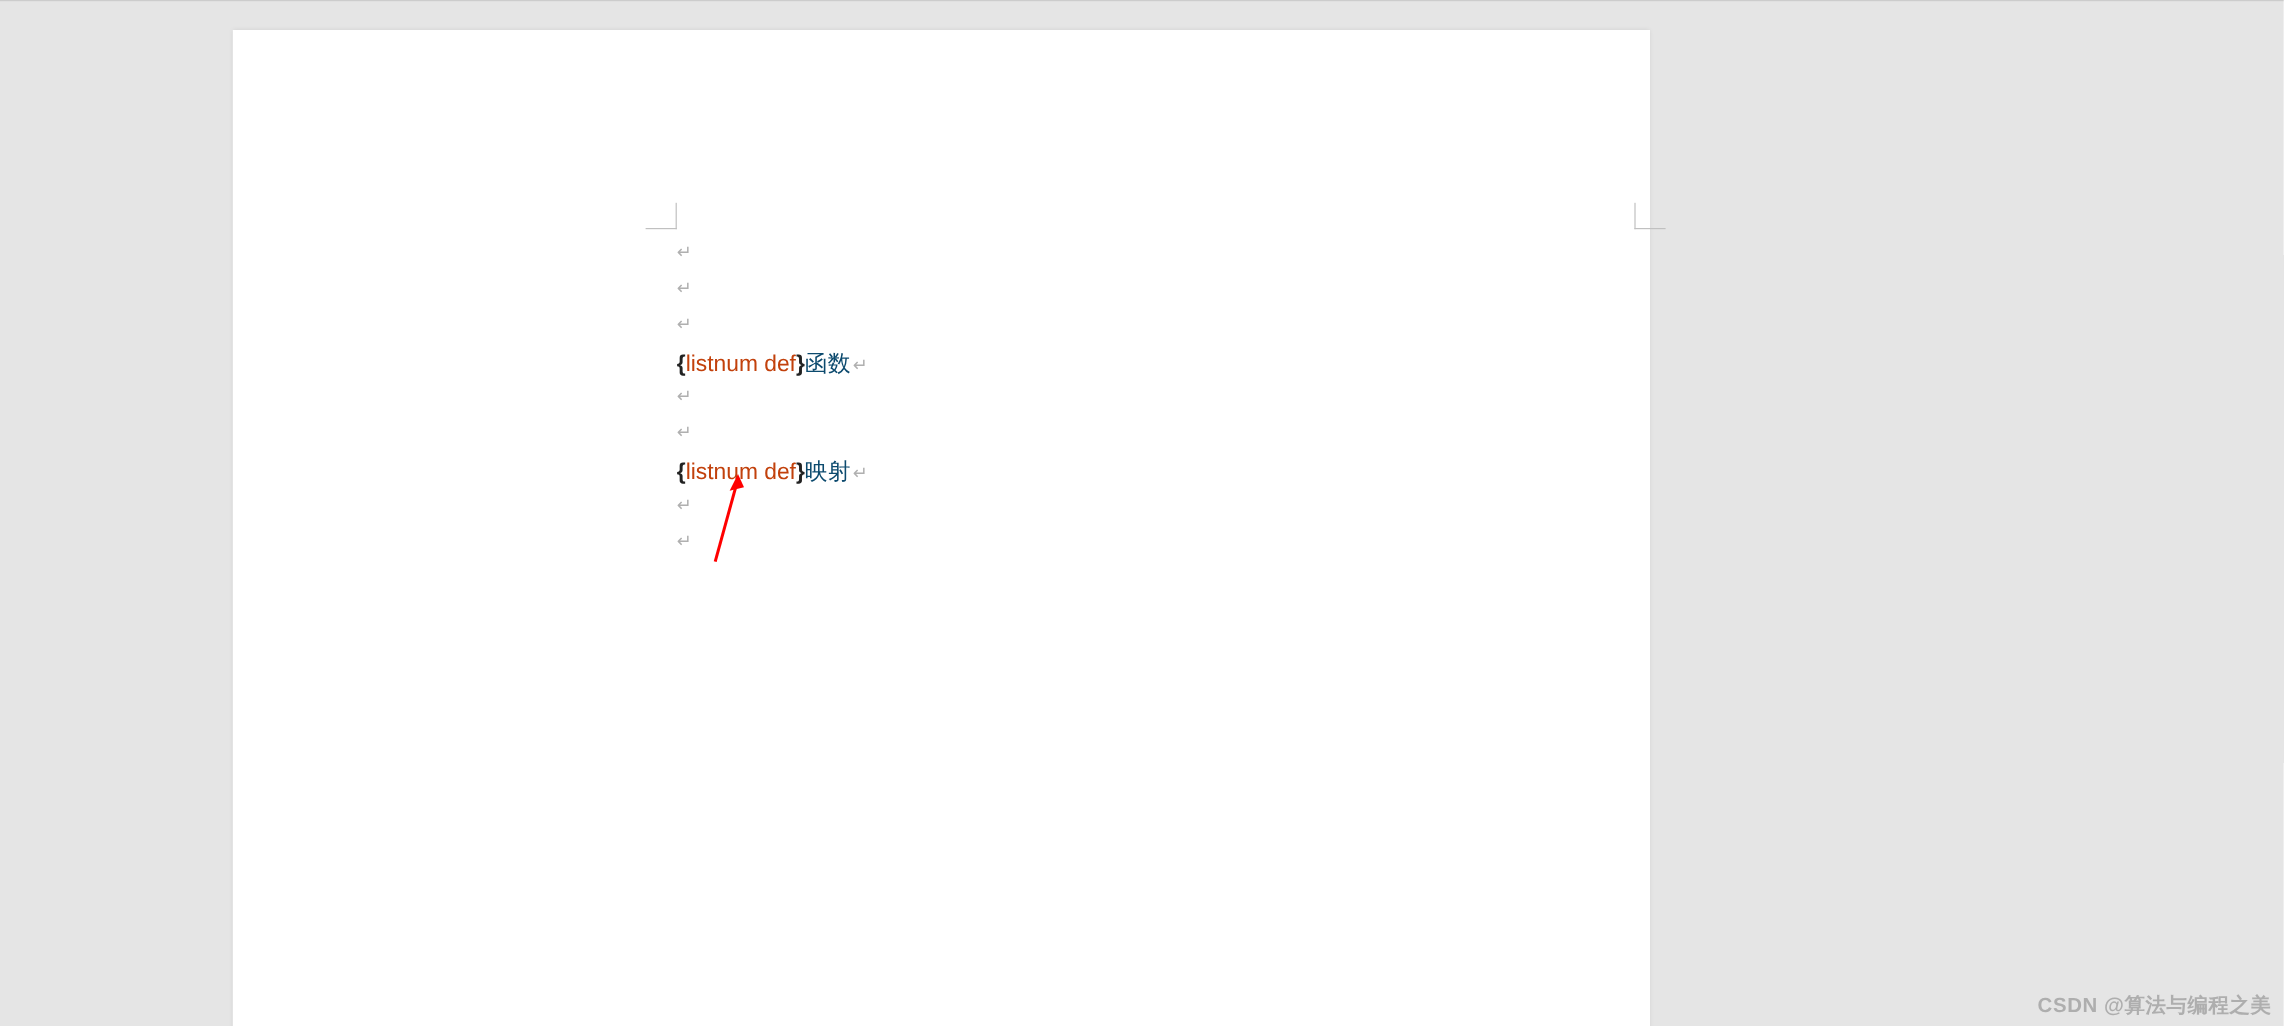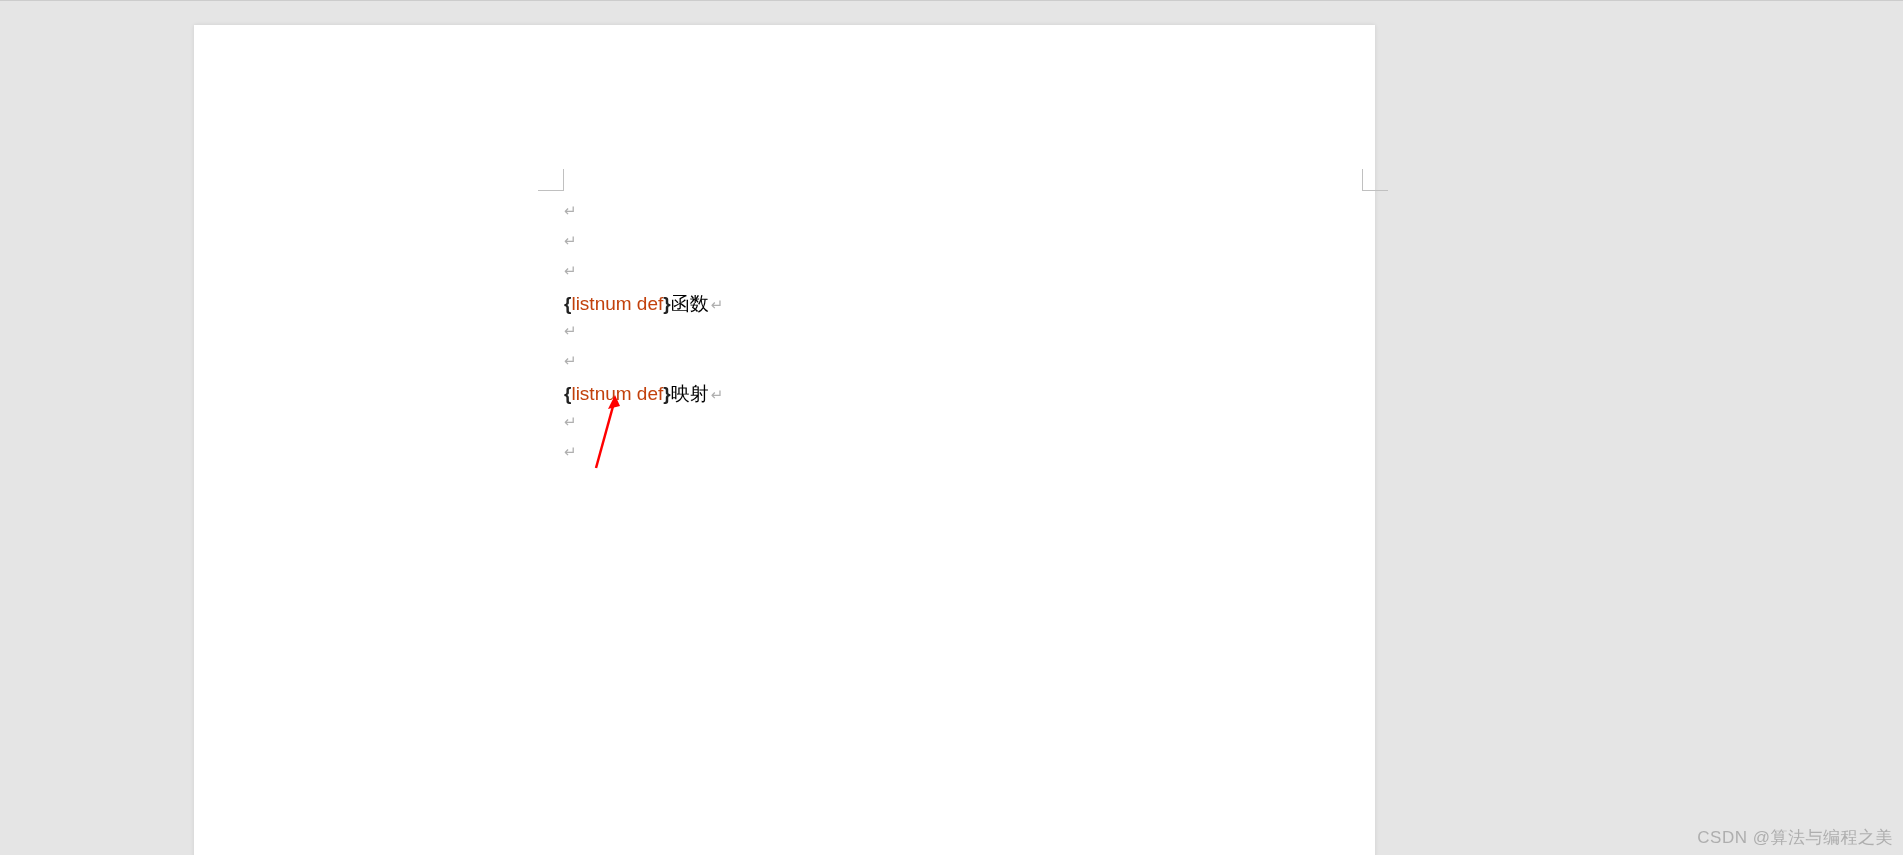--- a/index.html
+++ b/index.html
@@ -69,35 +69,36 @@
       margin-left: 0;
     }
     .brace {
       color: #222222;
       font-weight: 600;
     }
     .field-code {
       color: #c2410c;
     }
     .cn-text {
-      color: #000000;
+      color: #0c4a6e;
     }
     .arrow {
       position: absolute;
       left: 397px;
       top: 368px;
       pointer-events: none;
     }
     .watermark {
       position: absolute;
       right: 10px;
       bottom: 6px;
       color: rgba(120,120,120,0.5);
       font-size: 17px;
       letter-spacing: 0.5px;
+      font-weight: bold;
     }
   </style>
 </head>
 <body>
 
 <div class="page">
   <div class="corner-mark top-left"></div>
   <div class="corner-mark top-right"></div>
 
   <div class="content">

